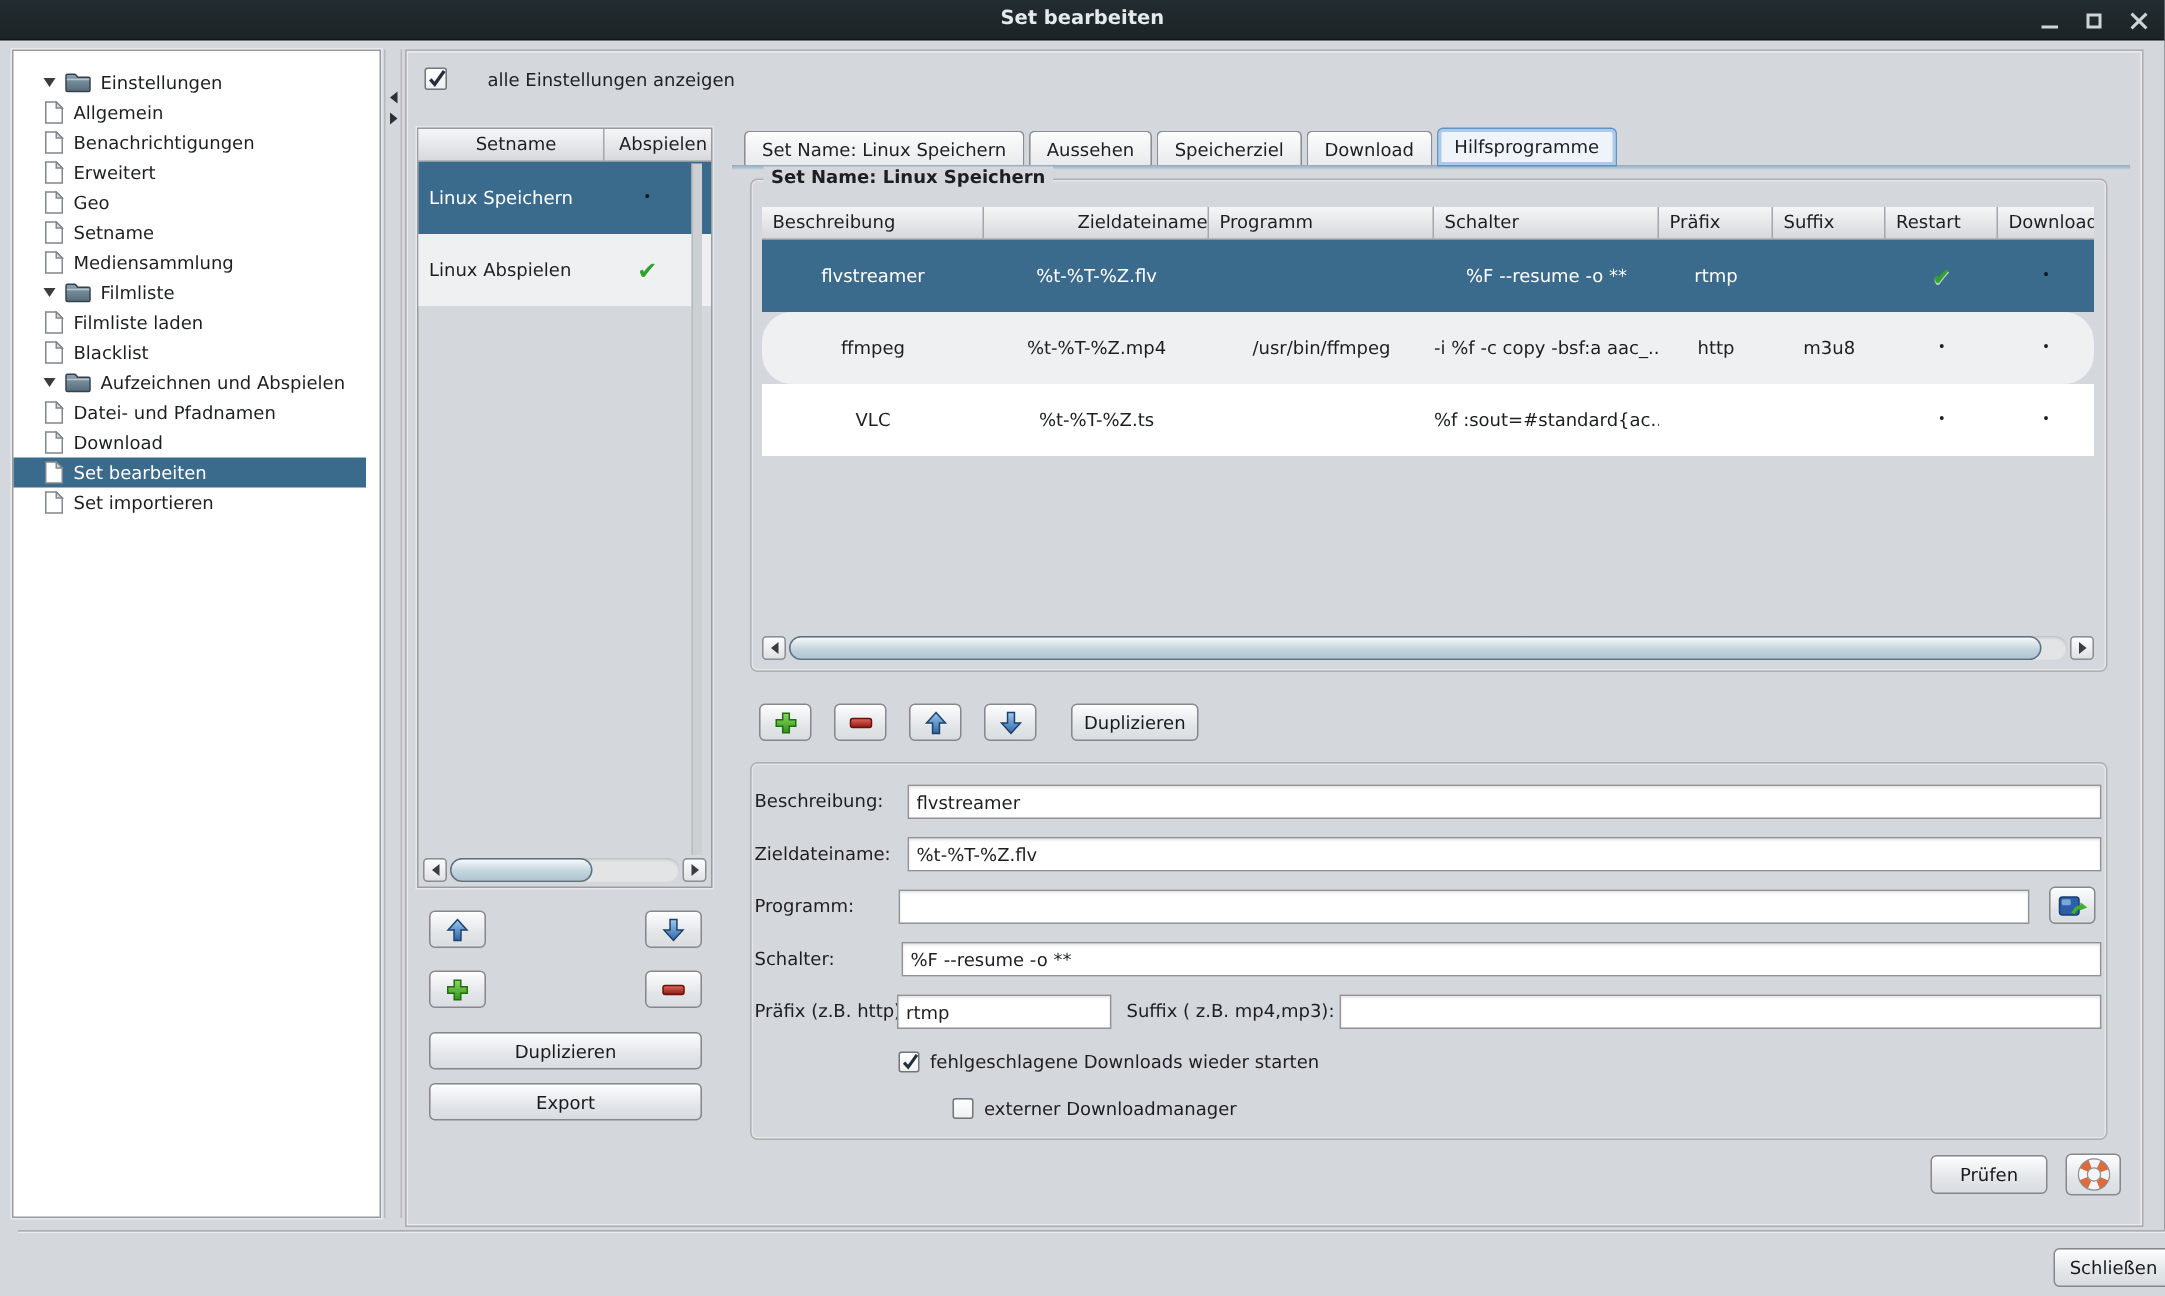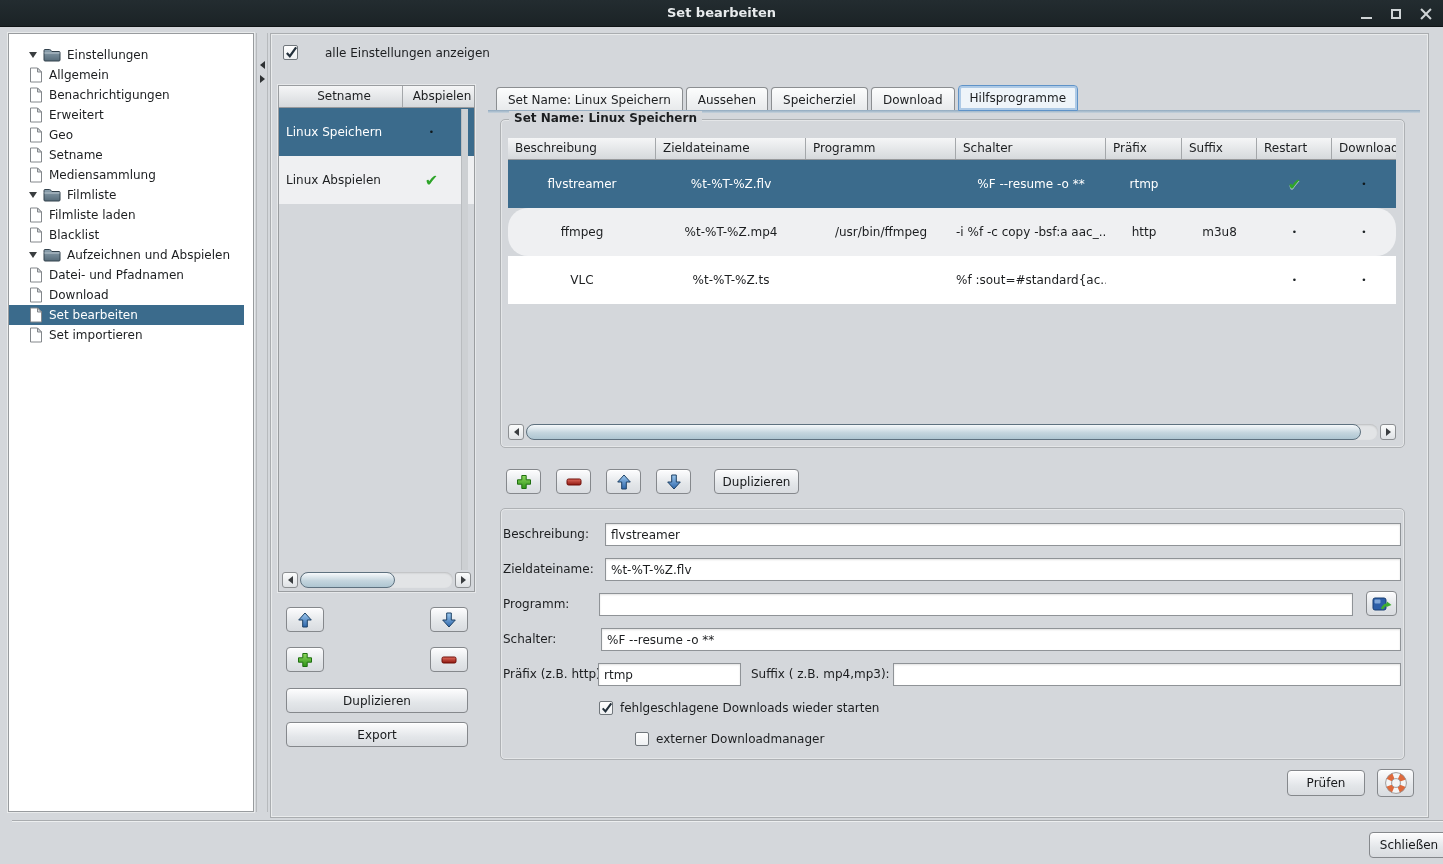--- a/index.html
+++ b/index.html
@@ -81,21 +81,21 @@
 
   
   .ptable { position:absolute; left:508px; top:138px; width:888px; }
   .ptable .hdr { display:flex; height:22px; background:linear-gradient(#f5f6f7,#d6d9dc); border-bottom:1px solid #97999c; }
   .ptable .hdr .hc { padding:3px 0 0 7px; border-right:1px solid #a4a7aa; overflow:hidden; white-space:nowrap; }
   .prow { display:flex; height:48px; align-items:center; background:#fff; }
   .prow.selected { background:#3b6b8c; color:#fff; }
   .prow.alt { background:#eff0f2;border-radius:20px; }
   .prow .pc { text-align:center; overflow:hidden; white-space:nowrap; }
   .prow.selected .mark-dot { color:#10181c; }
-  .c-w0{width:148px;} .c-w1{width:150px;} .c-w2{width:150px;} .c-w3{width:150px;}
+  .c-w0{width:148px;} .c-w1{width:150px;text-align:right;} .c-w2{width:150px;} .c-w3{width:150px;}
   .c-w4{width:76px;} .c-w5{width:75px;} .c-w6{width:75px;} .c-w7{width:64px;}
 
   
   .flabel { position:absolute; white-space:nowrap; }
   .finput { position:absolute; height:23px; background:#fff; border:1px solid #8f9397; box-shadow:inset 0 1px 2px rgba(0,0,0,.12); font-family:inherit; font-size:12px; padding:0 5px; color:#1c1e20; }
   .icon-in-btn { display:flex; align-items:center; justify-content:center; }
 
   .bottombar { position:absolute; left:12px; top:820px; width:1443px; height:44px; background:#d4d7db; border-top:1px solid #a9acaf; box-shadow:inset 0 1px 0 #eceeef; }
 </style>
 </head>

